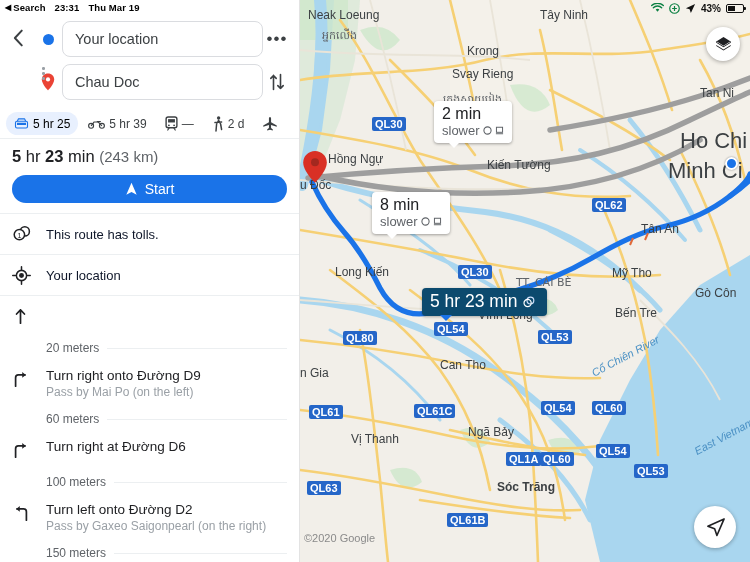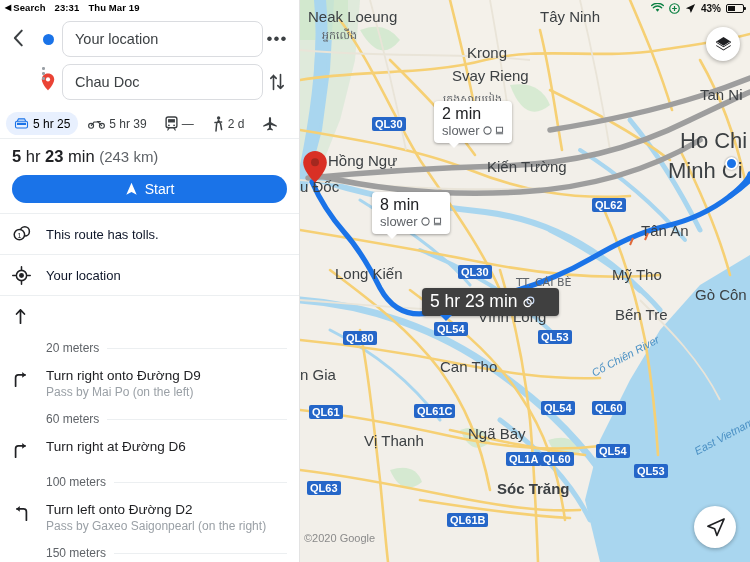--- a/index.html
+++ b/index.html
@@ -126,21 +126,21 @@
     box-shadow: 0 1px 4px rgba(0,0,0,.32);
     display: flex; align-items: center; justify-content: center; cursor: pointer; z-index: 25;
   }
   #layers-fab { width: 34px; height: 34px; right: 10px; top: 27px; }
   #nav-fab { width: 42px; height: 42px; right: 14px; bottom: 14px; }
 
   .maplabel {
     position: absolute; color: #3c4043; white-space: nowrap;
     pointer-events: none; z-index: 14;
   }
-  .lbl-city { font-size: 15px; text-align: right; }
+  .lbl-city { font-size: 12px; text-align: right; }
   .lbl-big { font-size: 22px; color: #3c4043; }
   .lbl-km { font-size: 11px; font-family: "DejaVu Sans", sans-serif; color: #5f6368; }
   .lbl-water {
     font-size: 11px; color: #4a90c4; font-style: italic;
   }
 
   .shield {
     position: absolute; background: #2566c8; color: #fff;
     font-size: 11px; font-weight: bold; border-radius: 2px;
     padding: 1px 3px; z-index: 16; white-space: nowrap;
@@ -151,22 +151,22 @@
     box-shadow: 0 1px 3px rgba(0,0,0,.35); padding: 4px 8px 5px 8px; z-index: 22;
   }
   .callout .c1 { font-size: 16px; color: #202124; line-height: 18px; }
   .callout .c2 { font-size: 13px; color: #5f6368; display: flex; align-items: center; gap: 3px; }
   .callout::after {
     content: ""; position: absolute; bottom: -5px; left: 14px;
     border-left: 6px solid transparent; border-right: 6px solid transparent;
     border-top: 6px solid #fff;
   }
   .routechip {
-    position: absolute; background: #404040; color: #fff;
-    border-radius: 4px; padding: 3px 24px 4px 8px; z-index: 23;
+    position: absolute; background: #0c4a6e; color: #fff;
+    border-radius: 4px; padding: 3px 12px 4px 8px; z-index: 23;
     display: flex; align-items: center; gap: 5px;
     font-size: 17.5px; box-shadow: 0 1px 3px rgba(0,0,0,.3);
   }
   .routechip::after {
     content: ""; position: absolute; bottom: -5px; left: 18px;
     border-left: 6px solid transparent; border-right: 6px solid transparent;
     border-top: 6px solid #1a73e8;
   }
   .destpin { position: absolute; z-index: 24; }
   .userdot {
@@ -564,21 +564,21 @@
         <div class="maplabel lbl-big" style="left: 368px; top: 158px;">Minh Ci</div>
         <div class="maplabel lbl-city" style="left: 341px; top: 222px;">Tân An</div>
         <div class="maplabel lbl-city" style="left: 35px; top: 265px;">Long Kiến</div>
         <div class="maplabel lbl-km" style="left: 216px; top: 276px;">TT. CÁI BÈ</div>
         <div class="maplabel lbl-city" style="left: 312px; top: 266px;">Mỹ Tho</div>
         <div class="maplabel lbl-city" style="left: 395px; top: 270px; margin-top: 16px;">Gò Côn</div>
         <div class="maplabel lbl-city" style="left: 178px; top: 308px;">Vĩnh Long</div>
         <div class="maplabel lbl-city" style="left: 315px; top: 306px;">Bến Tre</div>
         <div class="maplabel lbl-city" style="left: 140px; top: 358px;">Can Tho</div>
         <div class="maplabel lbl-city" style="left: 0px; top: 366px;">n Gia</div>
-        <div class="maplabel lbl-city" style="left: 64px; top: 432px;">Vị Thanh</div>
+        <div class="maplabel lbl-city" style="left: 51px; top: 432px;">Vị Thanh</div>
         <div class="maplabel lbl-city" style="left: 168px; top: 425px;">Ngã Bảy</div>
         <div class="maplabel lbl-city" style="left: 197px; top: 480px; font-weight: bold;">Sóc Trăng</div>
         <div class="maplabel lbl-water" style="left: 288px; top: 350px; transform: rotate(-28deg);">Cổ Chiên River</div>
         <div class="maplabel lbl-water" style="left: 390px; top: 425px; transform: rotate(-28deg);">East Vietnam Sea</div>
       </div>
     <div id="map-shields">
         <div class="shield" style="left: 72px; top: 117px;">QL30</div>
         <div class="shield" style="left: 292px; top: 198px;">QL62</div>
         <div class="shield" style="left: 158px; top: 265px;">QL30</div>
         <div class="shield" style="left: 134px; top: 322px;">QL54</div>

